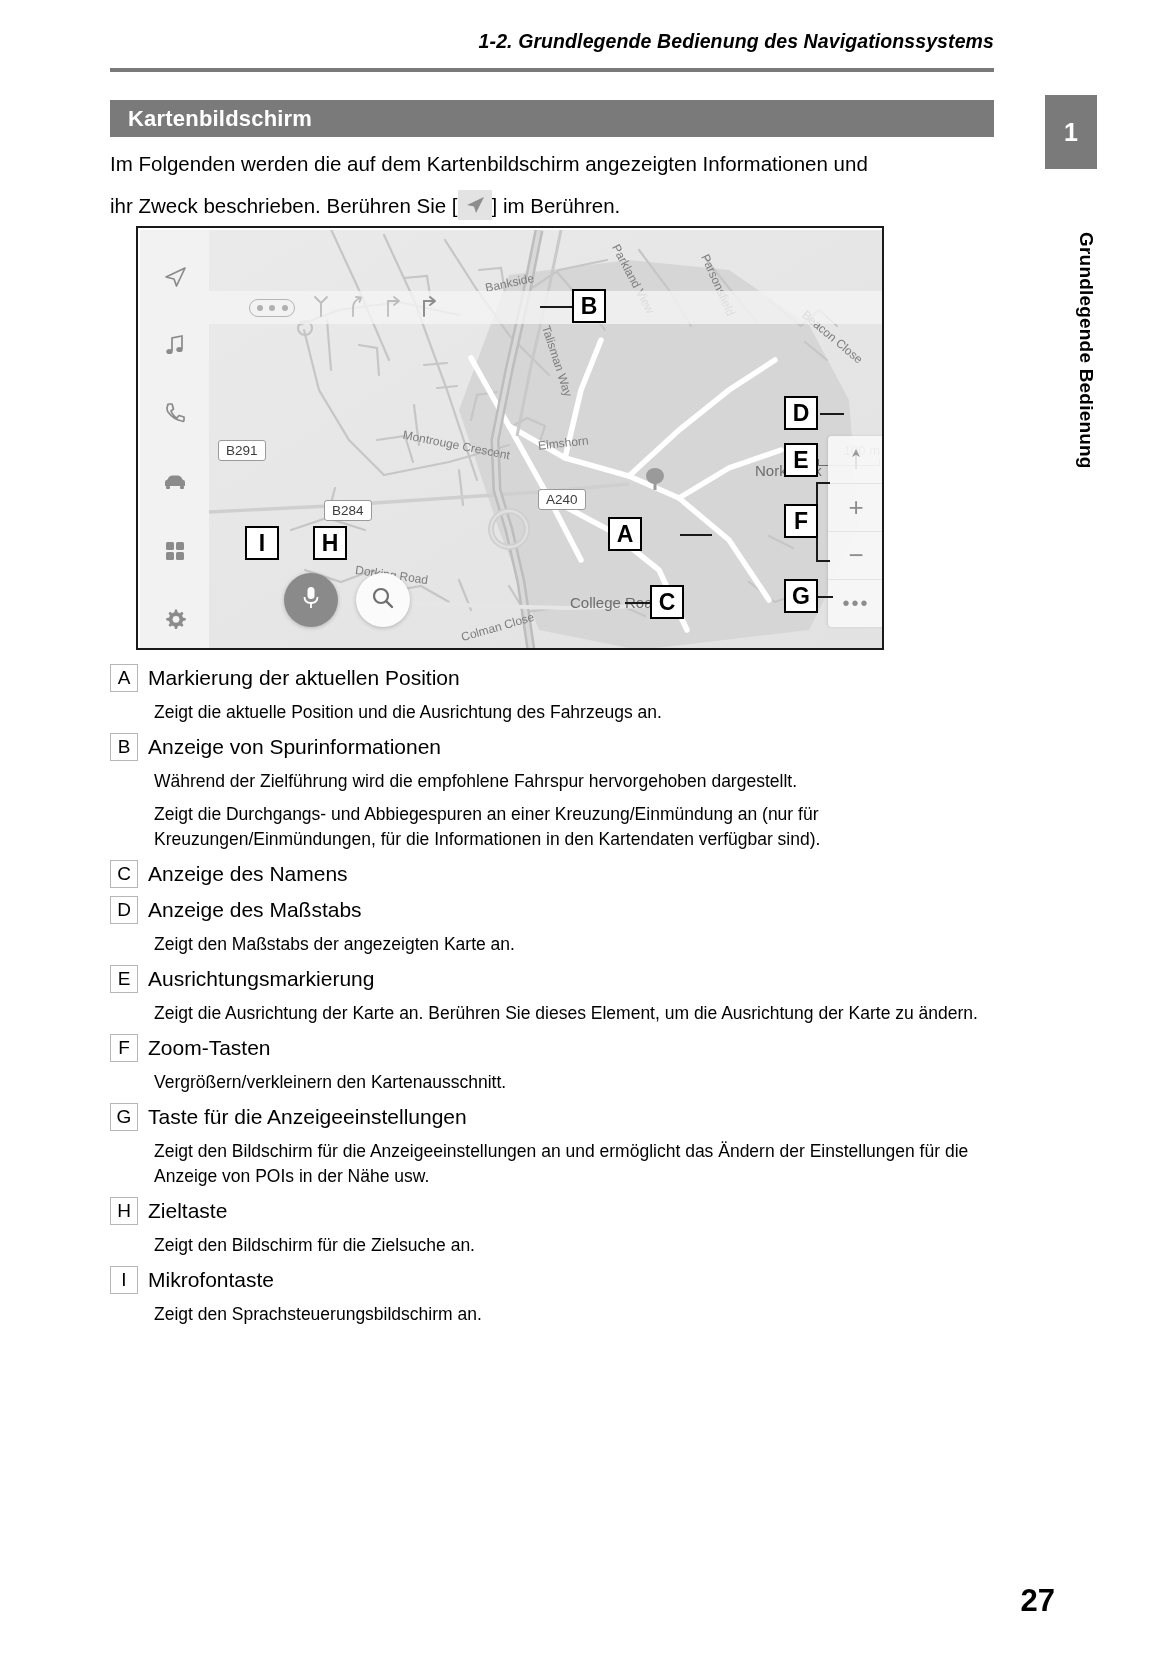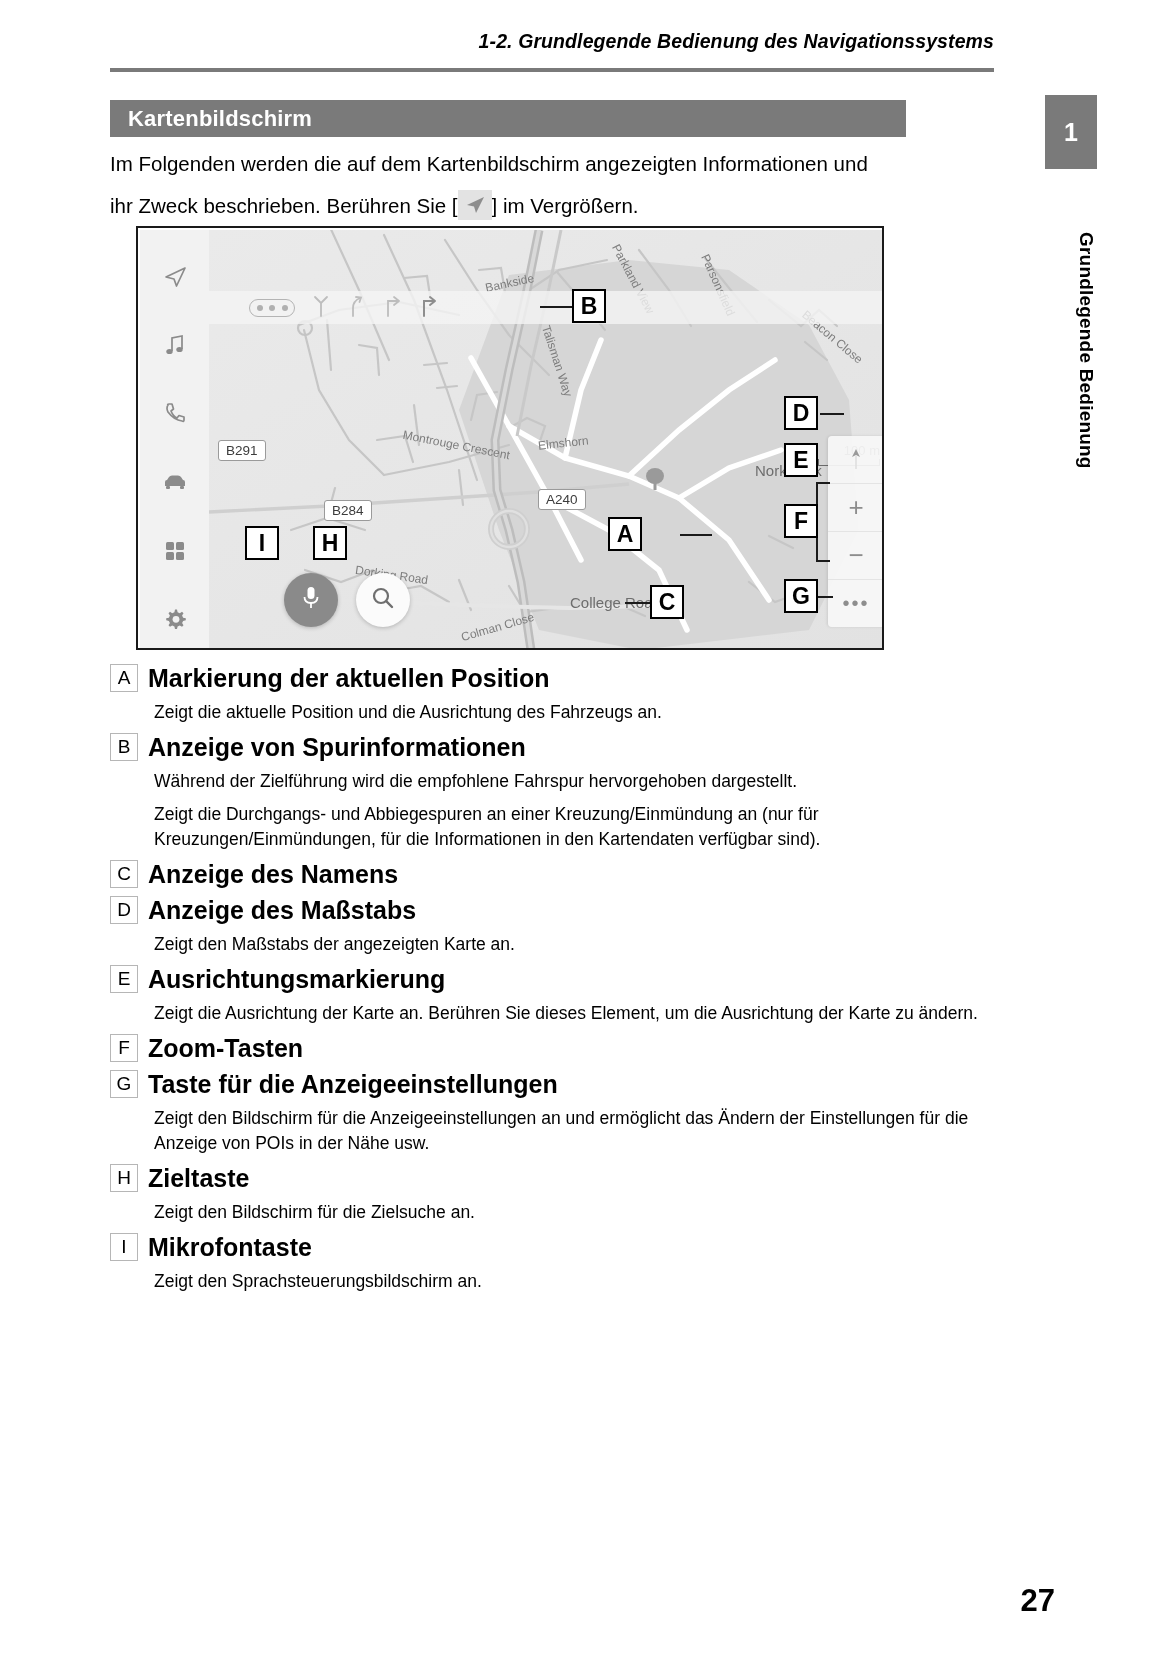--- a/index.html
+++ b/index.html
@@ -68,21 +68,21 @@
     text-orientation: mixed;
     letter-spacing: 0.2px;
     white-space: nowrap;
   }
 
   
   .section-bar {
     position: absolute;
     left: 110px;
     top: 100px;
-    width: 796px;
+    width: 884px;
     height: 37px;
     background: #7a7a7a;
     display: flex;
     align-items: center;
   }
   .section-bar span {
     color: #fff;
     font-size: 22px;
     font-weight: bold;
     margin-left: 18px;
@@ -310,23 +310,22 @@
     border: 1.4px solid #b6b6b6;
     display: flex;
     align-items: center;
     justify-content: center;
     font-size: 19px;
     color: #000;
     box-sizing: border-box;
     margin-right: 10px;
   }
   .legend-title {
-    font-size: 25px;
+    font-size: 21px;
     line-height: 28px;
-    font-weight: bold;
   }
   .legend-body {
     margin-left: 44px;
     font-size: 17.5px;
     line-height: 25px;
     margin-top: 8px;
     margin-bottom: 3px;
   }
 
   
@@ -350,21 +349,21 @@
 <div class="side-vertical-text">Grundlegende Bedienung</div>
 
 <div class="section-bar">
   <span>Kartenbildschirm</span>
 </div>
 
 <div class="intro">
   <span>Im Folgenden werden die auf dem Kartenbildschirm angezeigten Informationen und</span><br>
   <span>ihr Zweck beschrieben. Berühren Sie [</span><span class="inline-icon-box"><svg width="22" height="20" viewBox="0 0 22 20">
         <path d="M20 2 L3 10 L10 11.5 L12 18 Z" fill="#8d8d8d"></path>
-      </svg></span><span>] im Vergrößern.</span>
+      </svg></span><span>] im Berühren.</span>
 </div>
 
 <div class="map-figure">
   <div class="map-inner">
 
     <div class="map-canvas">
       <svg width="675" height="420" viewBox="0 0 675 420">
         <defs>
           <linearGradient id="gmap" x1="0" y1="0" x2="1" y2="1">
             <stop offset="0%" stop-color="#eaeaea"></stop>
@@ -633,20 +632,21 @@
       <div class="legend-title">Ausrichtungsmarkierung</div>
     </div>
     <div class="legend-body">Zeigt die Ausrichtung der Karte an. Berühren Sie dieses Element, um die Ausrichtung der Karte zu ändern.</div>
   </div>
 
   <div class="legend-item">
     <div class="legend-head">
       <div class="legend-letter">F</div>
       <div class="legend-title">Zoom-Tasten</div>
     </div>
+    <div class="legend-body">Vergrößern/verkleinern den Kartenausschnitt.</div>
   </div>
 
   <div class="legend-item">
     <div class="legend-head">
       <div class="legend-letter">G</div>
       <div class="legend-title">Taste für die Anzeigeeinstellungen</div>
     </div>
     <div class="legend-body">Zeigt den Bildschirm für die Anzeigeeinstellungen an und ermöglicht das Ändern der Einstellungen für die Anzeige von POIs in der Nähe usw.</div>
   </div>
 

